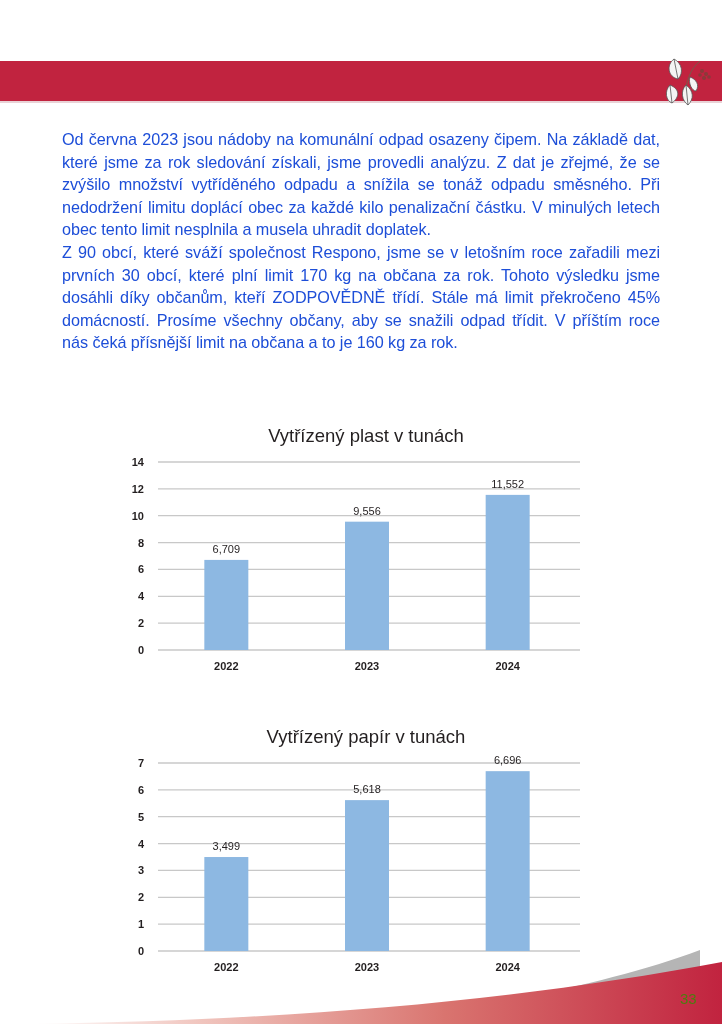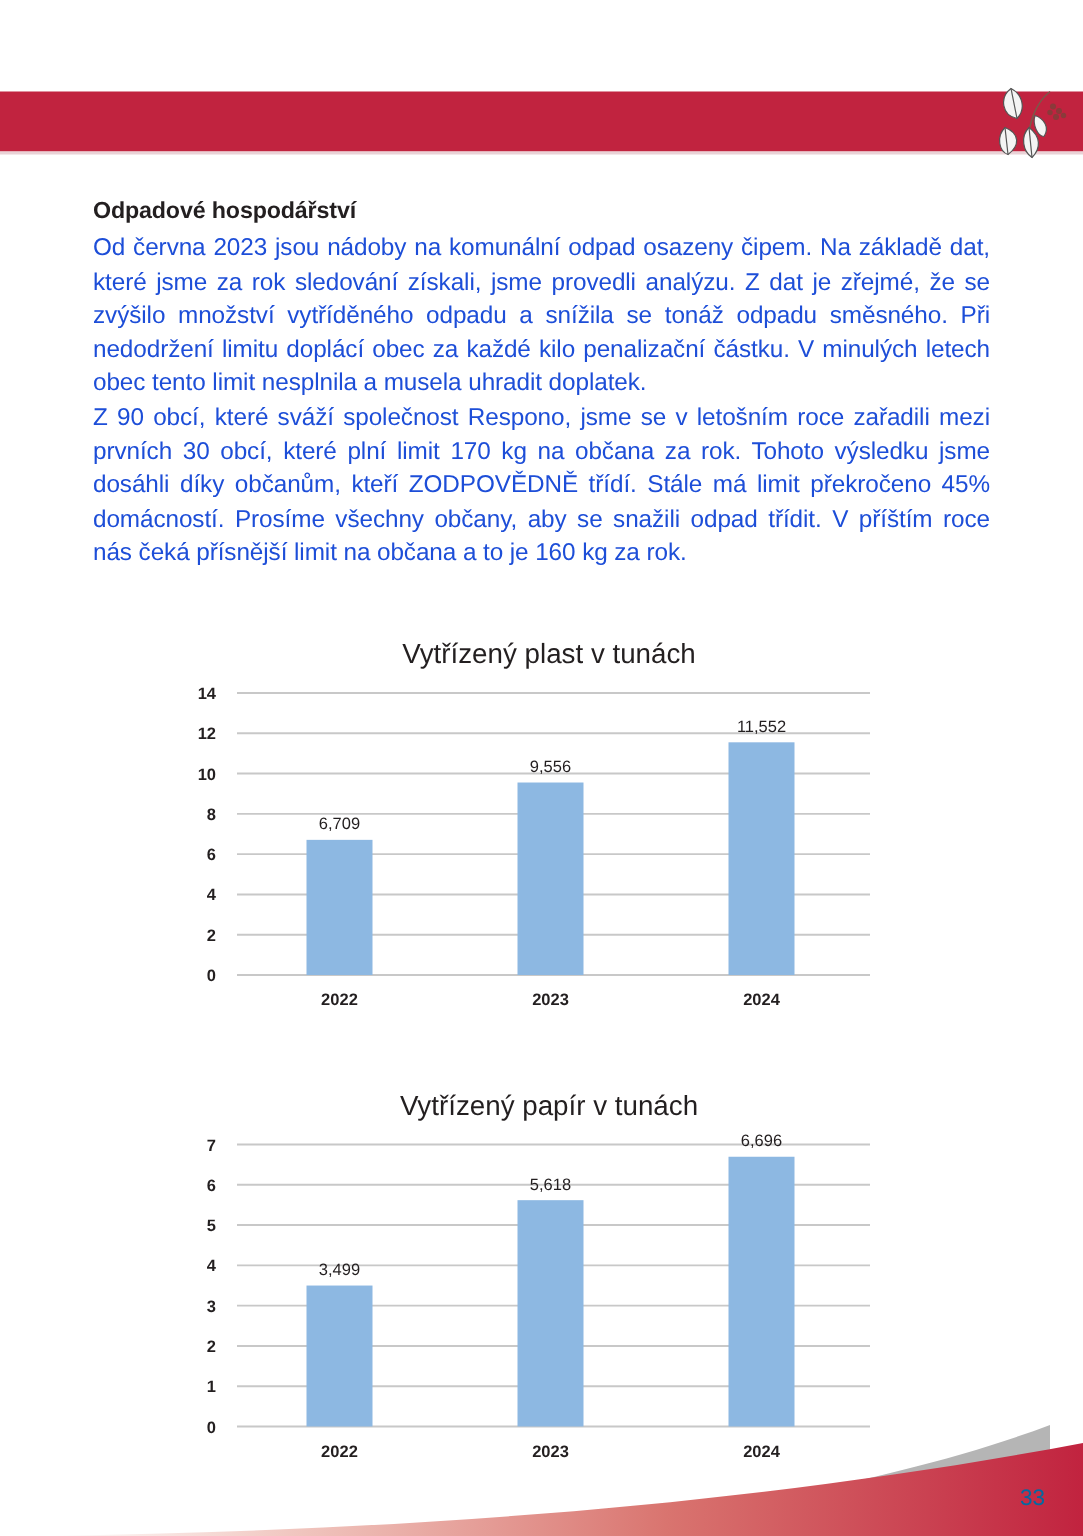--- a/index.html
+++ b/index.html
@@ -30,21 +30,21 @@
 
   .chart { position: absolute; left: 110px; width: 490px; }
   .chart svg { display: block; overflow: visible; }
   .chart-title-text { font-family: "Liberation Sans", sans-serif; font-size: 18.5px; fill: #231f20; }
   .tick-text { font-family: "Liberation Sans", sans-serif; font-size: 11px; font-weight: bold; fill: #231f20; }
   .cat-text { font-family: "Liberation Sans", sans-serif; font-size: 11px; font-weight: bold; fill: #231f20; }
   .dl-text { font-family: "Liberation Sans", sans-serif; font-size: 11px; fill: #231f20; }
 
   .footer { position: absolute; left: 0; top: 940px; width: 722px; height: 84px; }
   .page-number {
-    position: absolute; left: 680px; top: 990px; font-size: 15px; color: #0369a1;
+    position: absolute; left: 680px; top: 990px; font-size: 15px; color: #4d7c0f;
     font-family: "Liberation Sans", sans-serif;
   }
 </style>
 </head>
 <body>
 
 <div class="header-band">
   <div class="underline"></div>
 </div>
 <svg class="leaf-icon" viewBox="0 0 62 52">
@@ -61,21 +61,20 @@
   <g fill="#8a3a3a">
     <circle cx="42" cy="16" r="2"></circle>
       <circle cx="46" cy="19" r="2"></circle>
     <circle cx="44" cy="23" r="2"></circle>
       <circle cx="49" cy="22" r="1.8"></circle>
     <circle cx="40" cy="20" r="1.8"></circle>
   </g>
 </svg>
 
 <div class="article">
-  <h1>Odpadové hospodářství</h1>
   <p>Od června 2023 jsou nádoby na komunální odpad osazeny čipem. Na základě dat, které jsme za rok sledování získali, jsme provedli analýzu. Z dat je zřejmé, že se zvýšilo množství vytříděného odpadu a snížila se tonáž odpadu směsného. Při nedodržení limitu doplácí obec za každé kilo penalizační částku. V minulých letech obec tento limit nesplnila a musela uhradit doplatek.</p>
   <p>Z 90 obcí, které sváží společnost Respono, jsme se v letošním roce zařadili mezi prvních 30 obcí, které plní limit 170 kg na občana za rok. Tohoto výsledku jsme dosáhli díky občanům, kteří ZODPOVĚDNĚ třídí. Stále má limit překročeno 45% domácností. Prosíme všechny občany, aby se snažili odpad třídit. V příštím roce nás čeká přísnější limit na občana a to je 160 kg za rok.</p>
 </div>
 
 <div class="chart" id="chart-0" style="top:418px;">
   <svg width="490" height="265">
     <text class="chart-title-text" x="256" y="24" text-anchor="middle">Vytřízený plast v tunách</text>
     <g class="grid-layer">
         <line x1="48" x2="470" y1="232" y2="232" stroke="#c8c8c8" stroke-width="1.3"></line>
         <line x1="48" x2="470" y1="205.14285714285714" y2="205.14285714285714" stroke="#c8c8c8" stroke-width="1.3"></line>

